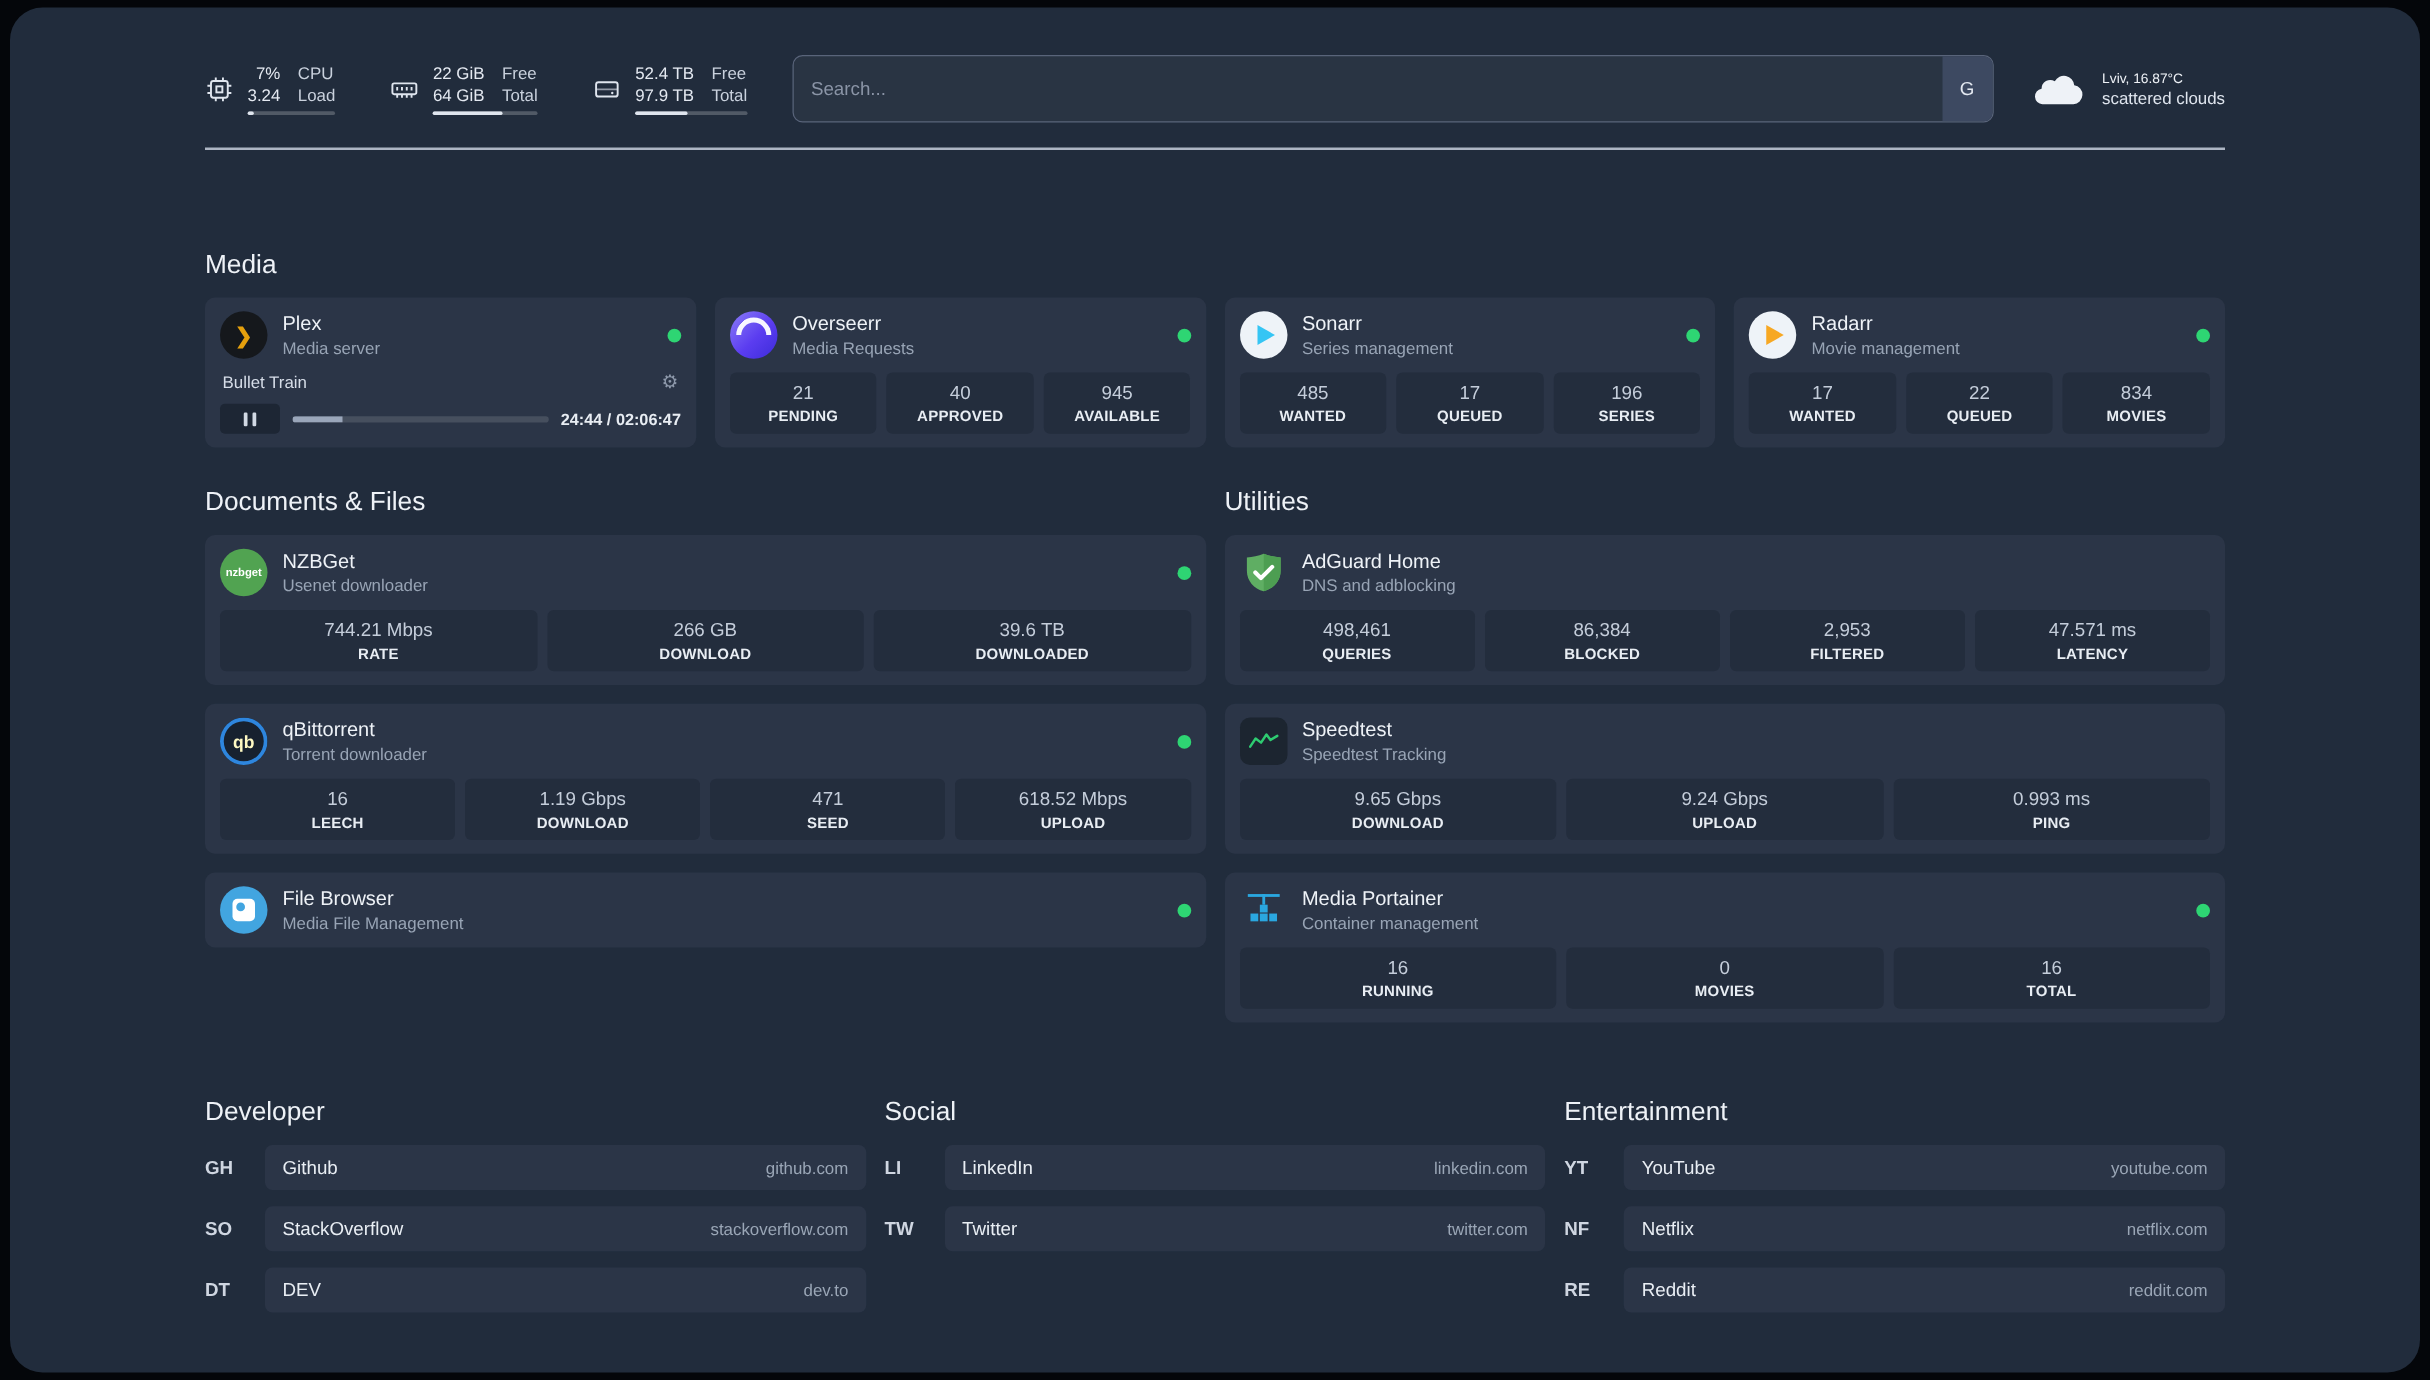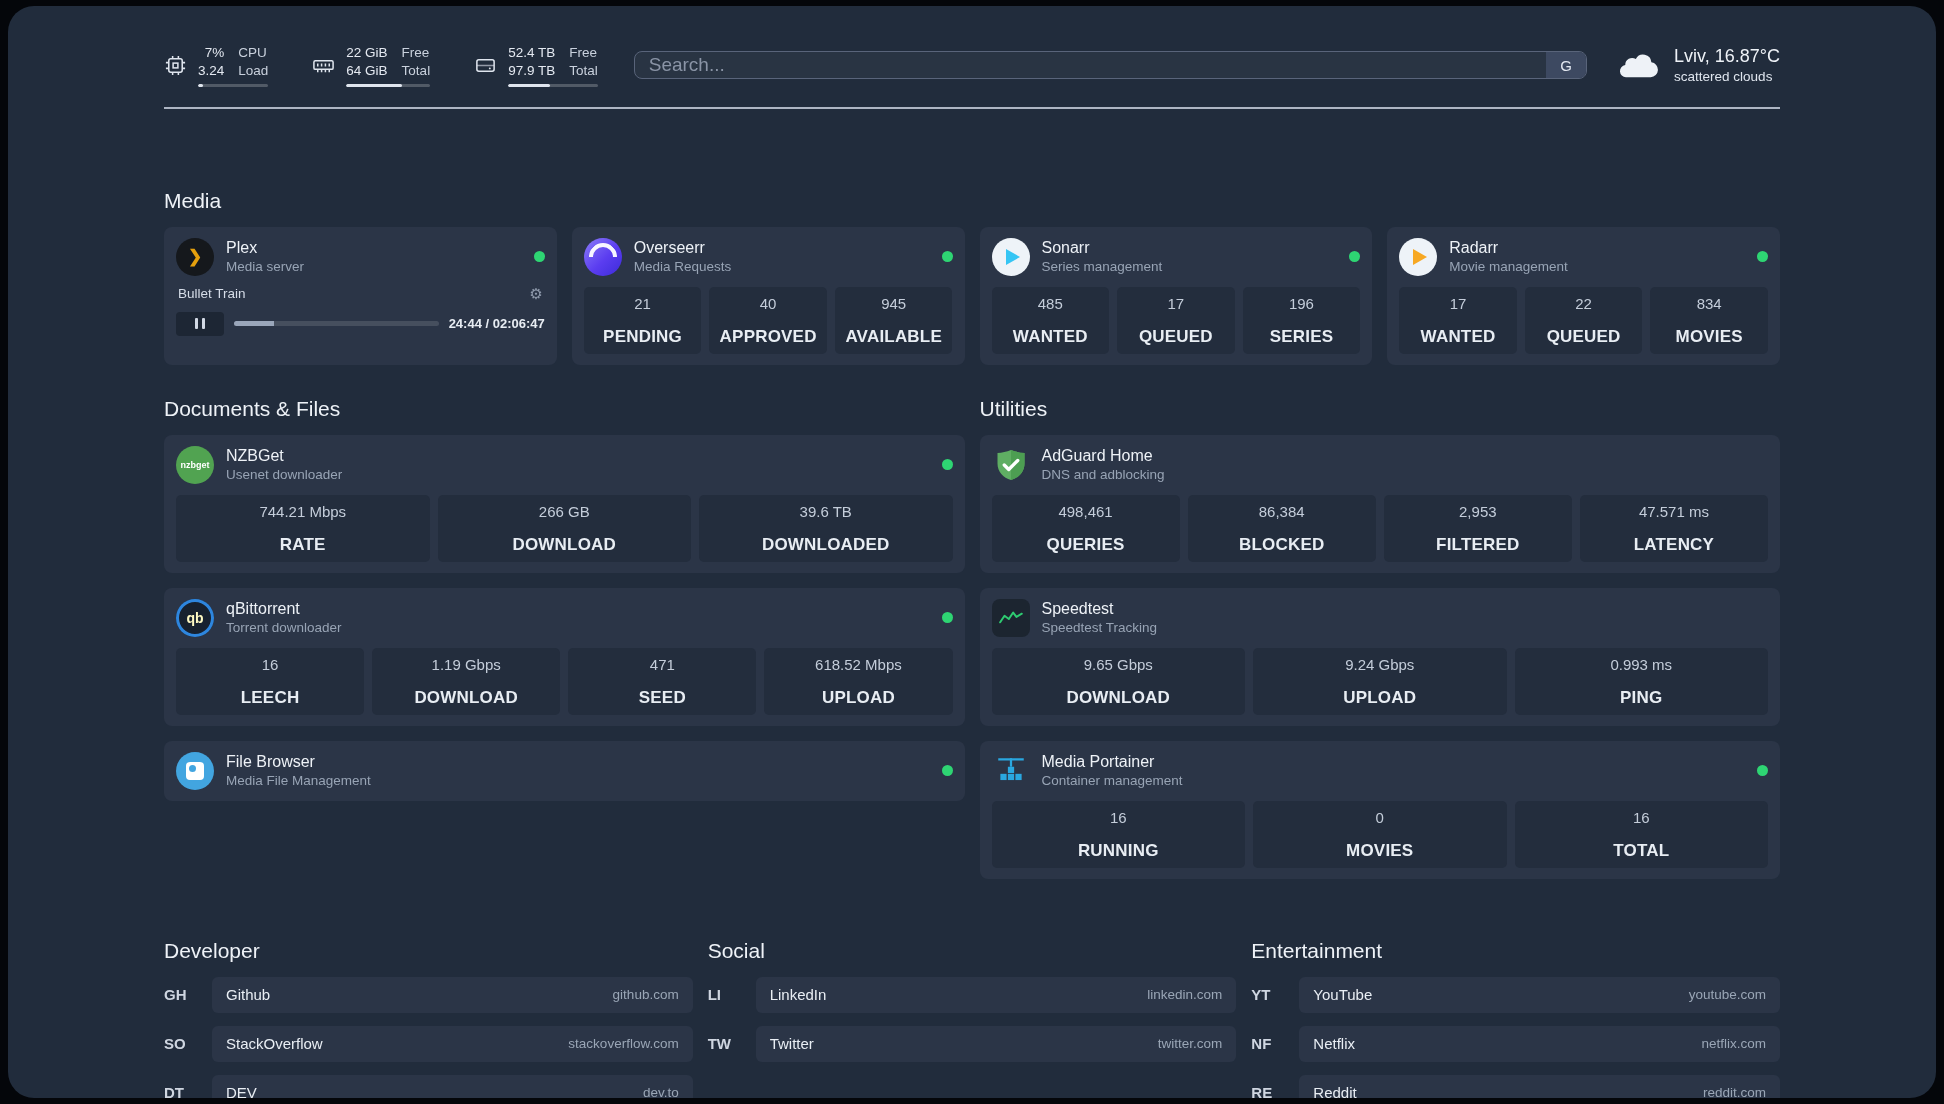--- a/index.html
+++ b/index.html
@@ -17,33 +17,33 @@
   .res-grid { display:grid; grid-template-columns:auto auto; column-gap:14px;
               font-size:13.5px; line-height:1.32; }
   .res-val { text-align:right; color:#e4e9f1; }
   .res-lab { color:#c9d1dd; }
   .res-bar { margin-top:4px; height:3px; background:rgba(255,255,255,.22);
              border-radius:2px; overflow:hidden; }
   .res-bar i { display:block; height:100%; background:#dfe5ee; border-radius:2px; }
   .fill-cpu { width:7%; } .fill-mem { width:66%; } .fill-disk { width:47%; }
 
   .search-wrap { flex:1; margin:0 30px 0 36px; position:relative; }
-  .search-input { width:100%; height:28px; background:rgba(255,255,255,.04);
+  .search-input { width:100%; height:54px; background:rgba(255,255,255,.04);
                   border:1px solid #59647a; border-radius:8px; color:#e6ebf2;
-                  font-size:19px; padding:0 58px 0 14px; outline:none;
+                  font-size:15px; padding:0 58px 0 14px; outline:none;
                   font-family:"Liberation Sans", sans-serif; }
   .search-input::placeholder { color:#8a94a6; }
   .search-g { position:absolute; top:1px; right:1px; bottom:1px; width:40px;
               background:#3d4961; border:none; border-radius:0 7px 7px 0;
               color:#e4e9f1; font-size:15px; display:flex; align-items:center;
               justify-content:center; cursor:pointer;
               font-family:"Liberation Sans", sans-serif; }
   .weather { display:flex; align-items:center; gap:13px; color:#eef2f7; }
   .weather svg { flex:none; }
-  .weather-line1 { font-size:18px; }
+  .weather-line1 { font-size:11px; }
   .weather-line2 { font-size:13.5px; color:#dfe5ee; margin-top:2px; }
 
   .divider { margin-top:20px; border:none; border-top:2px solid #c6cedb; opacity:.85; }
 
   
   .section-title { font-size:21px; font-weight:500; color:#eef2f7; margin-bottom:14px; }
   .media-section { margin-top:80px; }
   .media-grid { display:grid; grid-template-columns:repeat(4,1fr); gap:15px; }
   .mid-grid { display:grid; grid-template-columns:1fr 1fr; column-gap:15px;
               margin-top:32px; align-items:start; }
@@ -56,21 +56,21 @@
   .svc-head { display:flex; align-items:center; gap:12px; }
   .svc-icon { width:38px; height:38px; flex:none; border-radius:50%;
               display:flex; align-items:center; justify-content:center; position:relative; }
   .svc-name { font-size:16px; color:#eef2f7; }
   .svc-sub { font-size:13.5px; color:#98a4b5; margin-top:2px; }
   .dot { width:11px; height:11px; border-radius:50%; background:#2ed573;
          margin-left:auto; flex:none; }
   .tiles { display:flex; gap:8px; margin-top:11px; }
   .tile { flex:1; background:#232d3d; border-radius:5px; padding:8px 4px 7px; text-align:center; }
   .tile-v { font-size:15px; color:#c4cdda; }
-  .tile-l { font-size:17px; font-weight:700; color:#e8edf3; margin-top:15px; letter-spacing:.2px; }
+  .tile-l { font-size:12px; font-weight:700; color:#e8edf3; margin-top:3px; letter-spacing:.2px; }
 
   
   .plex-track { display:flex; align-items:center; justify-content:space-between;
                 margin:9px 2px 9px 2px; font-size:13.5px; color:#d6dde8; }
   .gear { color:#8e99ab; font-size:15px; cursor:pointer; }
   .player { display:flex; align-items:center; gap:10px; }
   .pause-pill { width:48px; height:24px; background:#1d2634; border-radius:4px;
                 display:flex; align-items:center; justify-content:center; gap:4px; cursor:pointer; }
   .pause-pill i { width:3px; height:11px; background:#d2d9e4; border-radius:1px; }
   .p-track { flex:1; height:5px; border-radius:3px; background:rgba(255,255,255,.13); overflow:hidden; }

